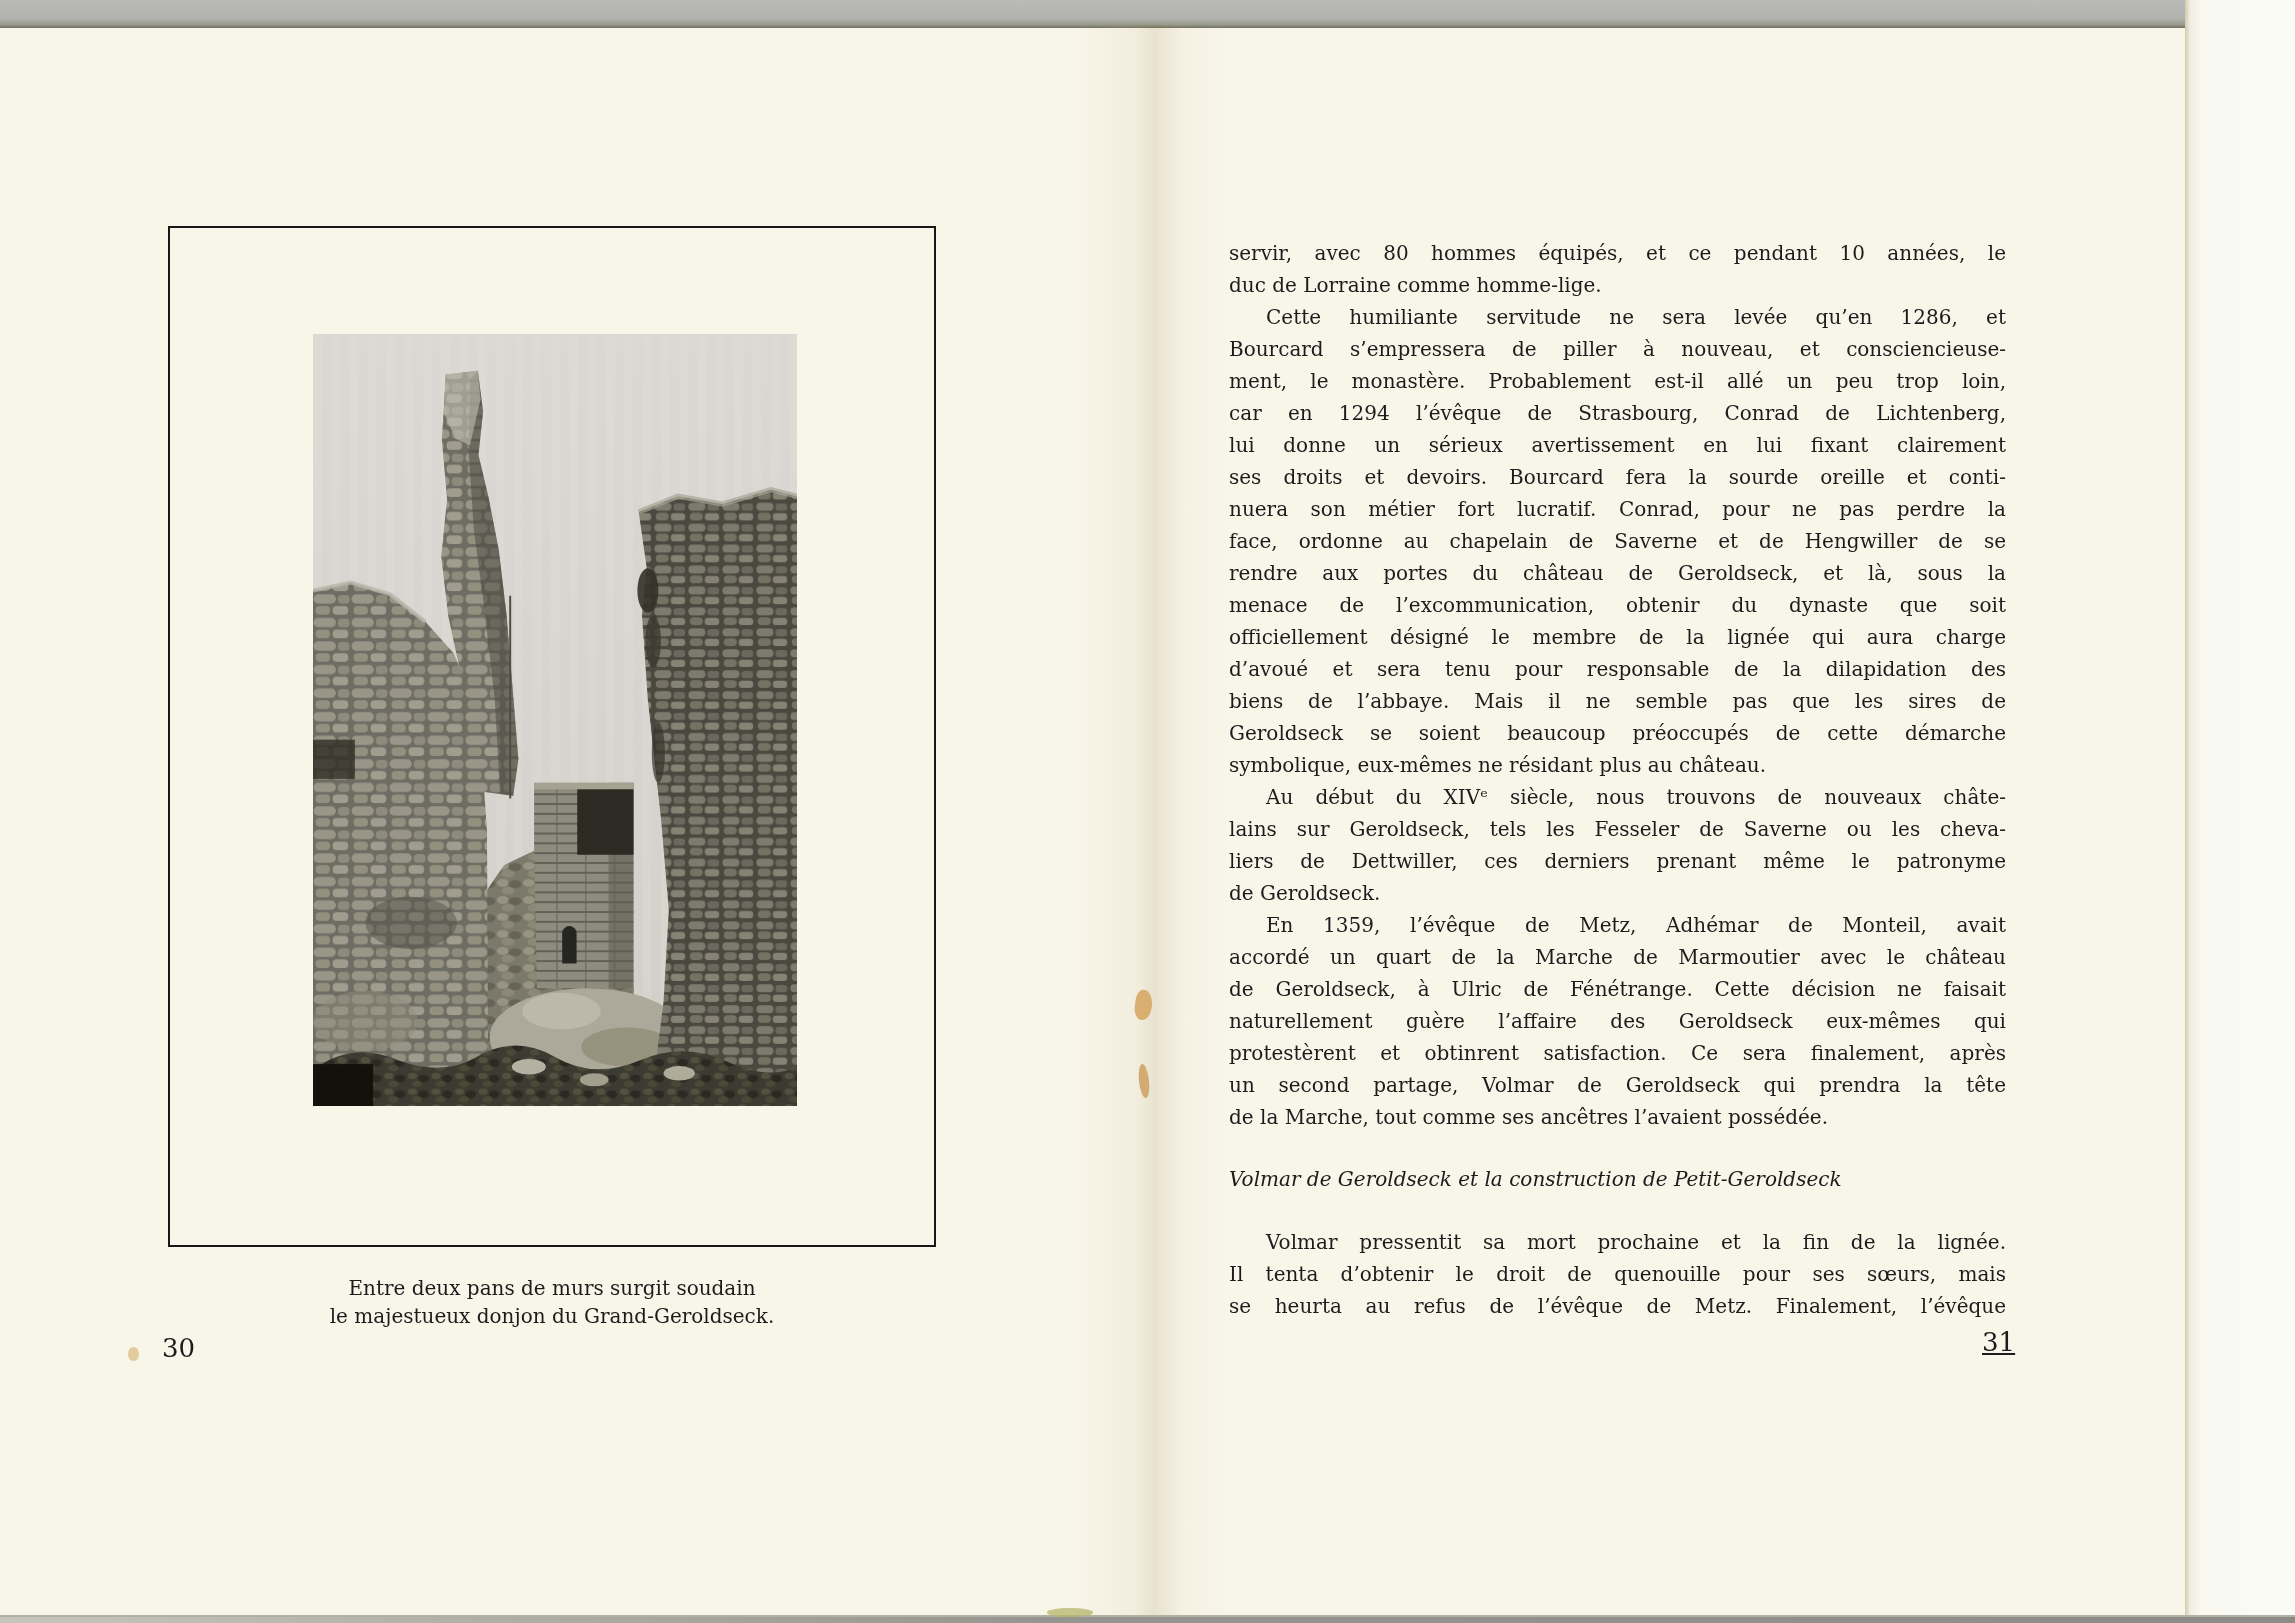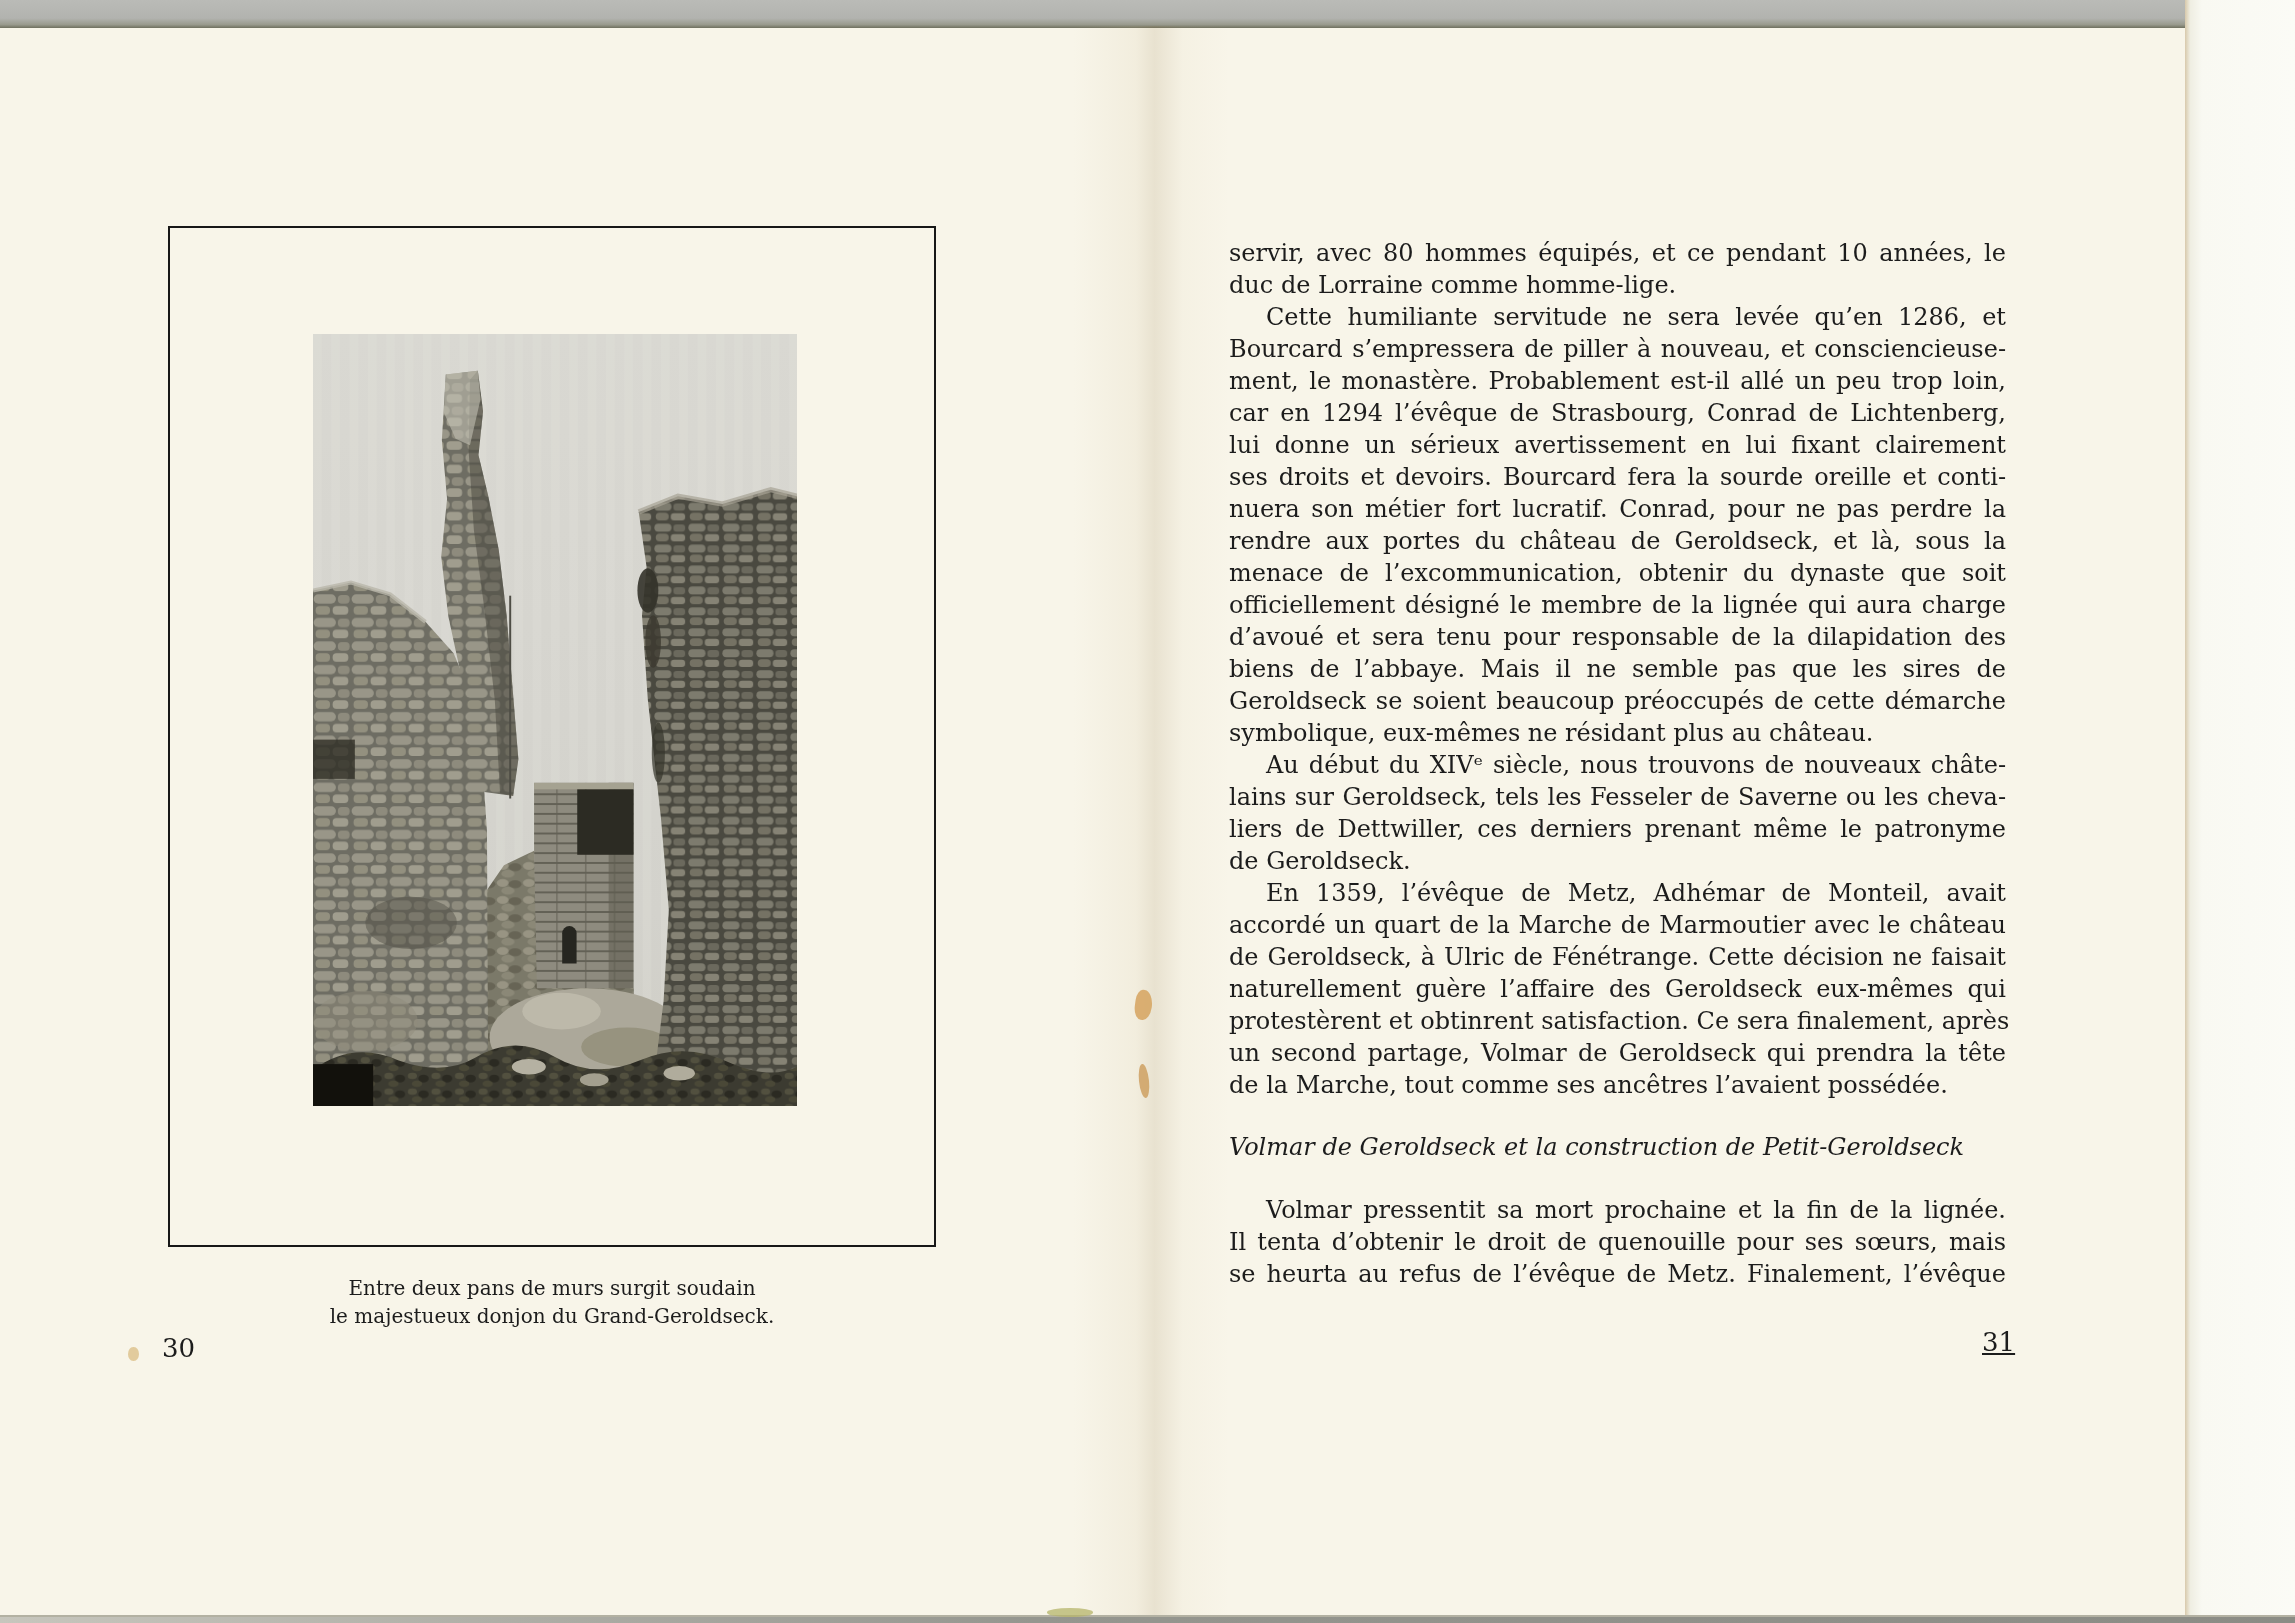--- a/index.html
+++ b/index.html
@@ -31,21 +31,21 @@
   .photo{position:absolute;left:313px;top:334px;width:484px;height:772px;margin:0;}
   .photo svg{display:block;}
   .caption{position:absolute;left:168px;top:1275px;width:768px;text-align:center;
     font-size:20px;line-height:27.5px;}
   .pagenum{position:absolute;font-size:26px;}
   .pn-left{left:162px;top:1333px;}
   .pn-right{left:1982px;top:1327px;text-decoration:underline;}
 
   
   .text-col{position:absolute;left:1229px;top:237px;width:777px;
-    font-size:24px;line-height:32px;}
+    font-size:20px;line-height:32px;}
   .tl{height:32px;white-space:nowrap;}
   .tl.just{text-align:justify;text-align-last:justify;}
   .tl.end{text-align:left;}
   .tl.ind{text-indent:37px;}
   .tl.head{font-style:italic;text-align:left;margin:30px 0 31px;white-space:nowrap;}
 </style>
 </head>
 <body>
 
 <div class="scan">
@@ -162,20 +162,21 @@
     <div class="text-col">
         <div class="tl just">servir, avec 80 hommes équipés, et ce pendant 10 années, le</div>
         <div class="tl end">duc de Lorraine comme homme-lige.</div>
         <div class="tl just ind">Cette humiliante servitude ne sera levée qu’en 1286, et</div>
         <div class="tl just">Bourcard s’empressera de piller à nouveau, et consciencieuse-</div>
         <div class="tl just">ment, le monastère. Probablement est-il allé un peu trop loin,</div>
         <div class="tl just">car en 1294 l’évêque de Strasbourg, Conrad de Lichtenberg,</div>
         <div class="tl just">lui donne un sérieux avertissement en lui fixant clairement</div>
         <div class="tl just">ses droits et devoirs. Bourcard fera la sourde oreille et conti-</div>
         <div class="tl just">nuera son métier fort lucratif. Conrad, pour ne pas perdre la</div>
+        <div class="tl just">face, ordonne au chapelain de Saverne et de Hengwiller de se</div>
         <div class="tl just">rendre aux portes du château de Geroldseck, et là, sous la</div>
         <div class="tl just">menace de l’excommunication, obtenir du dynaste que soit</div>
         <div class="tl just">officiellement désigné le membre de la lignée qui aura charge</div>
         <div class="tl just">d’avoué et sera tenu pour responsable de la dilapidation des</div>
         <div class="tl just">biens de l’abbaye. Mais il ne semble pas que les sires de</div>
         <div class="tl just">Geroldseck se soient beaucoup préoccupés de cette démarche</div>
         <div class="tl end">symbolique, eux-mêmes ne résidant plus au château.</div>
         <div class="tl just ind">Au début du XIVᵉ siècle, nous trouvons de nouveaux châte-</div>
         <div class="tl just">lains sur Geroldseck, tels les Fesseler de Saverne ou les cheva-</div>
         <div class="tl just">liers de Dettwiller, ces derniers prenant même le patronyme</div>

